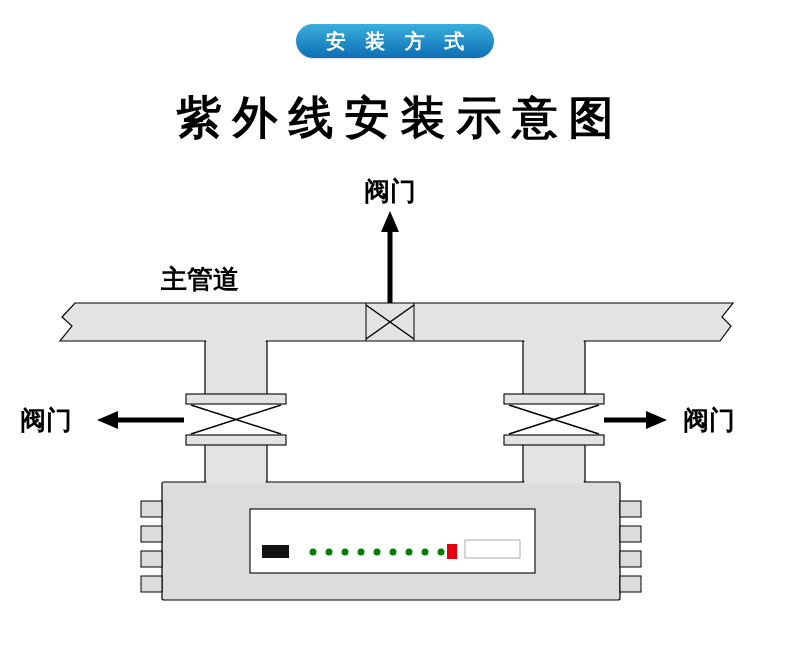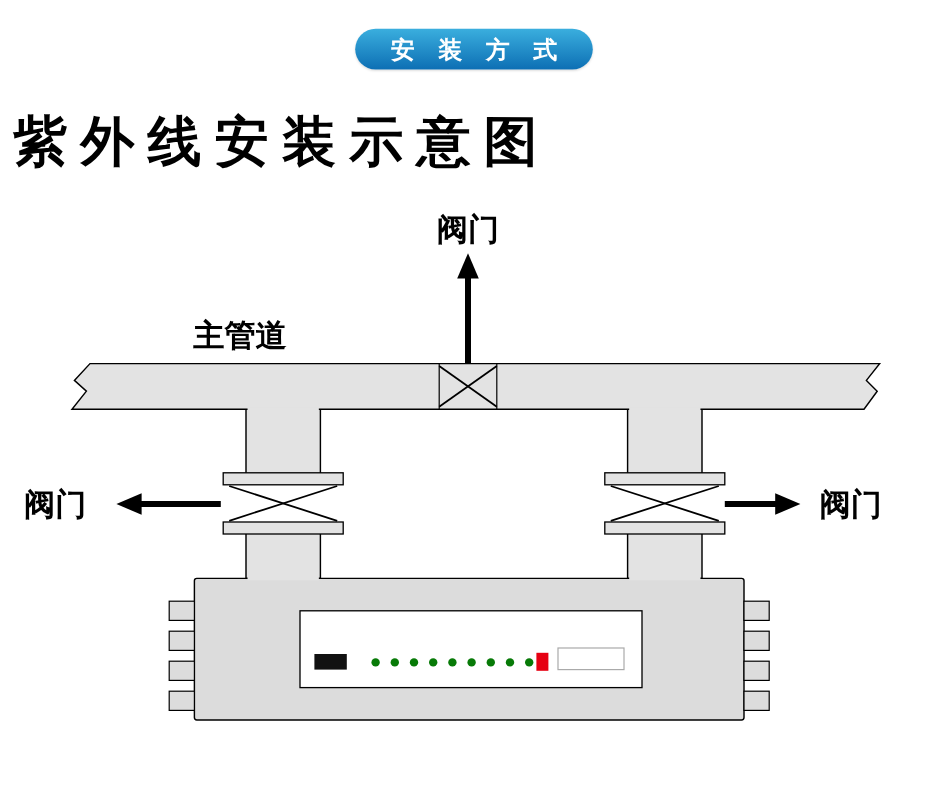--- a/index.html
+++ b/index.html
@@ -13,21 +13,21 @@
     display:flex; align-items:center; justify-content:center;
     box-shadow:0 1px 2px rgba(0,0,0,0.15);
   }
   .badge span {
     color:#ffffff; font-size:20px; font-weight:bold;
     letter-spacing:7px; text-indent:7px; white-space:nowrap;
   }
 
   .title {
     position:absolute; top:88px; left:0; width:100%;
-    text-align:left; font-size:45px; font-weight:bold; color:#000;
+    text-align:center; font-size:45px; font-weight:bold; color:#000;
     letter-spacing:11px; text-indent:11px; white-space:nowrap;
     font-family:"Liberation Sans", sans-serif;
   }
 
   svg.diagram { position:absolute; left:0; top:0; }
   .pipe   { fill:#e3e3e3; stroke:#000; stroke-width:1.2; }
   .flange { fill:#e3e3e3; stroke:#000; stroke-width:1.1; }
   .seam   { fill:#e3e3e3; stroke:none; }
   .xline  { stroke:#000; stroke-width:1.5; fill:none; }
   .thin   { stroke:#000; stroke-width:1; fill:none; }

